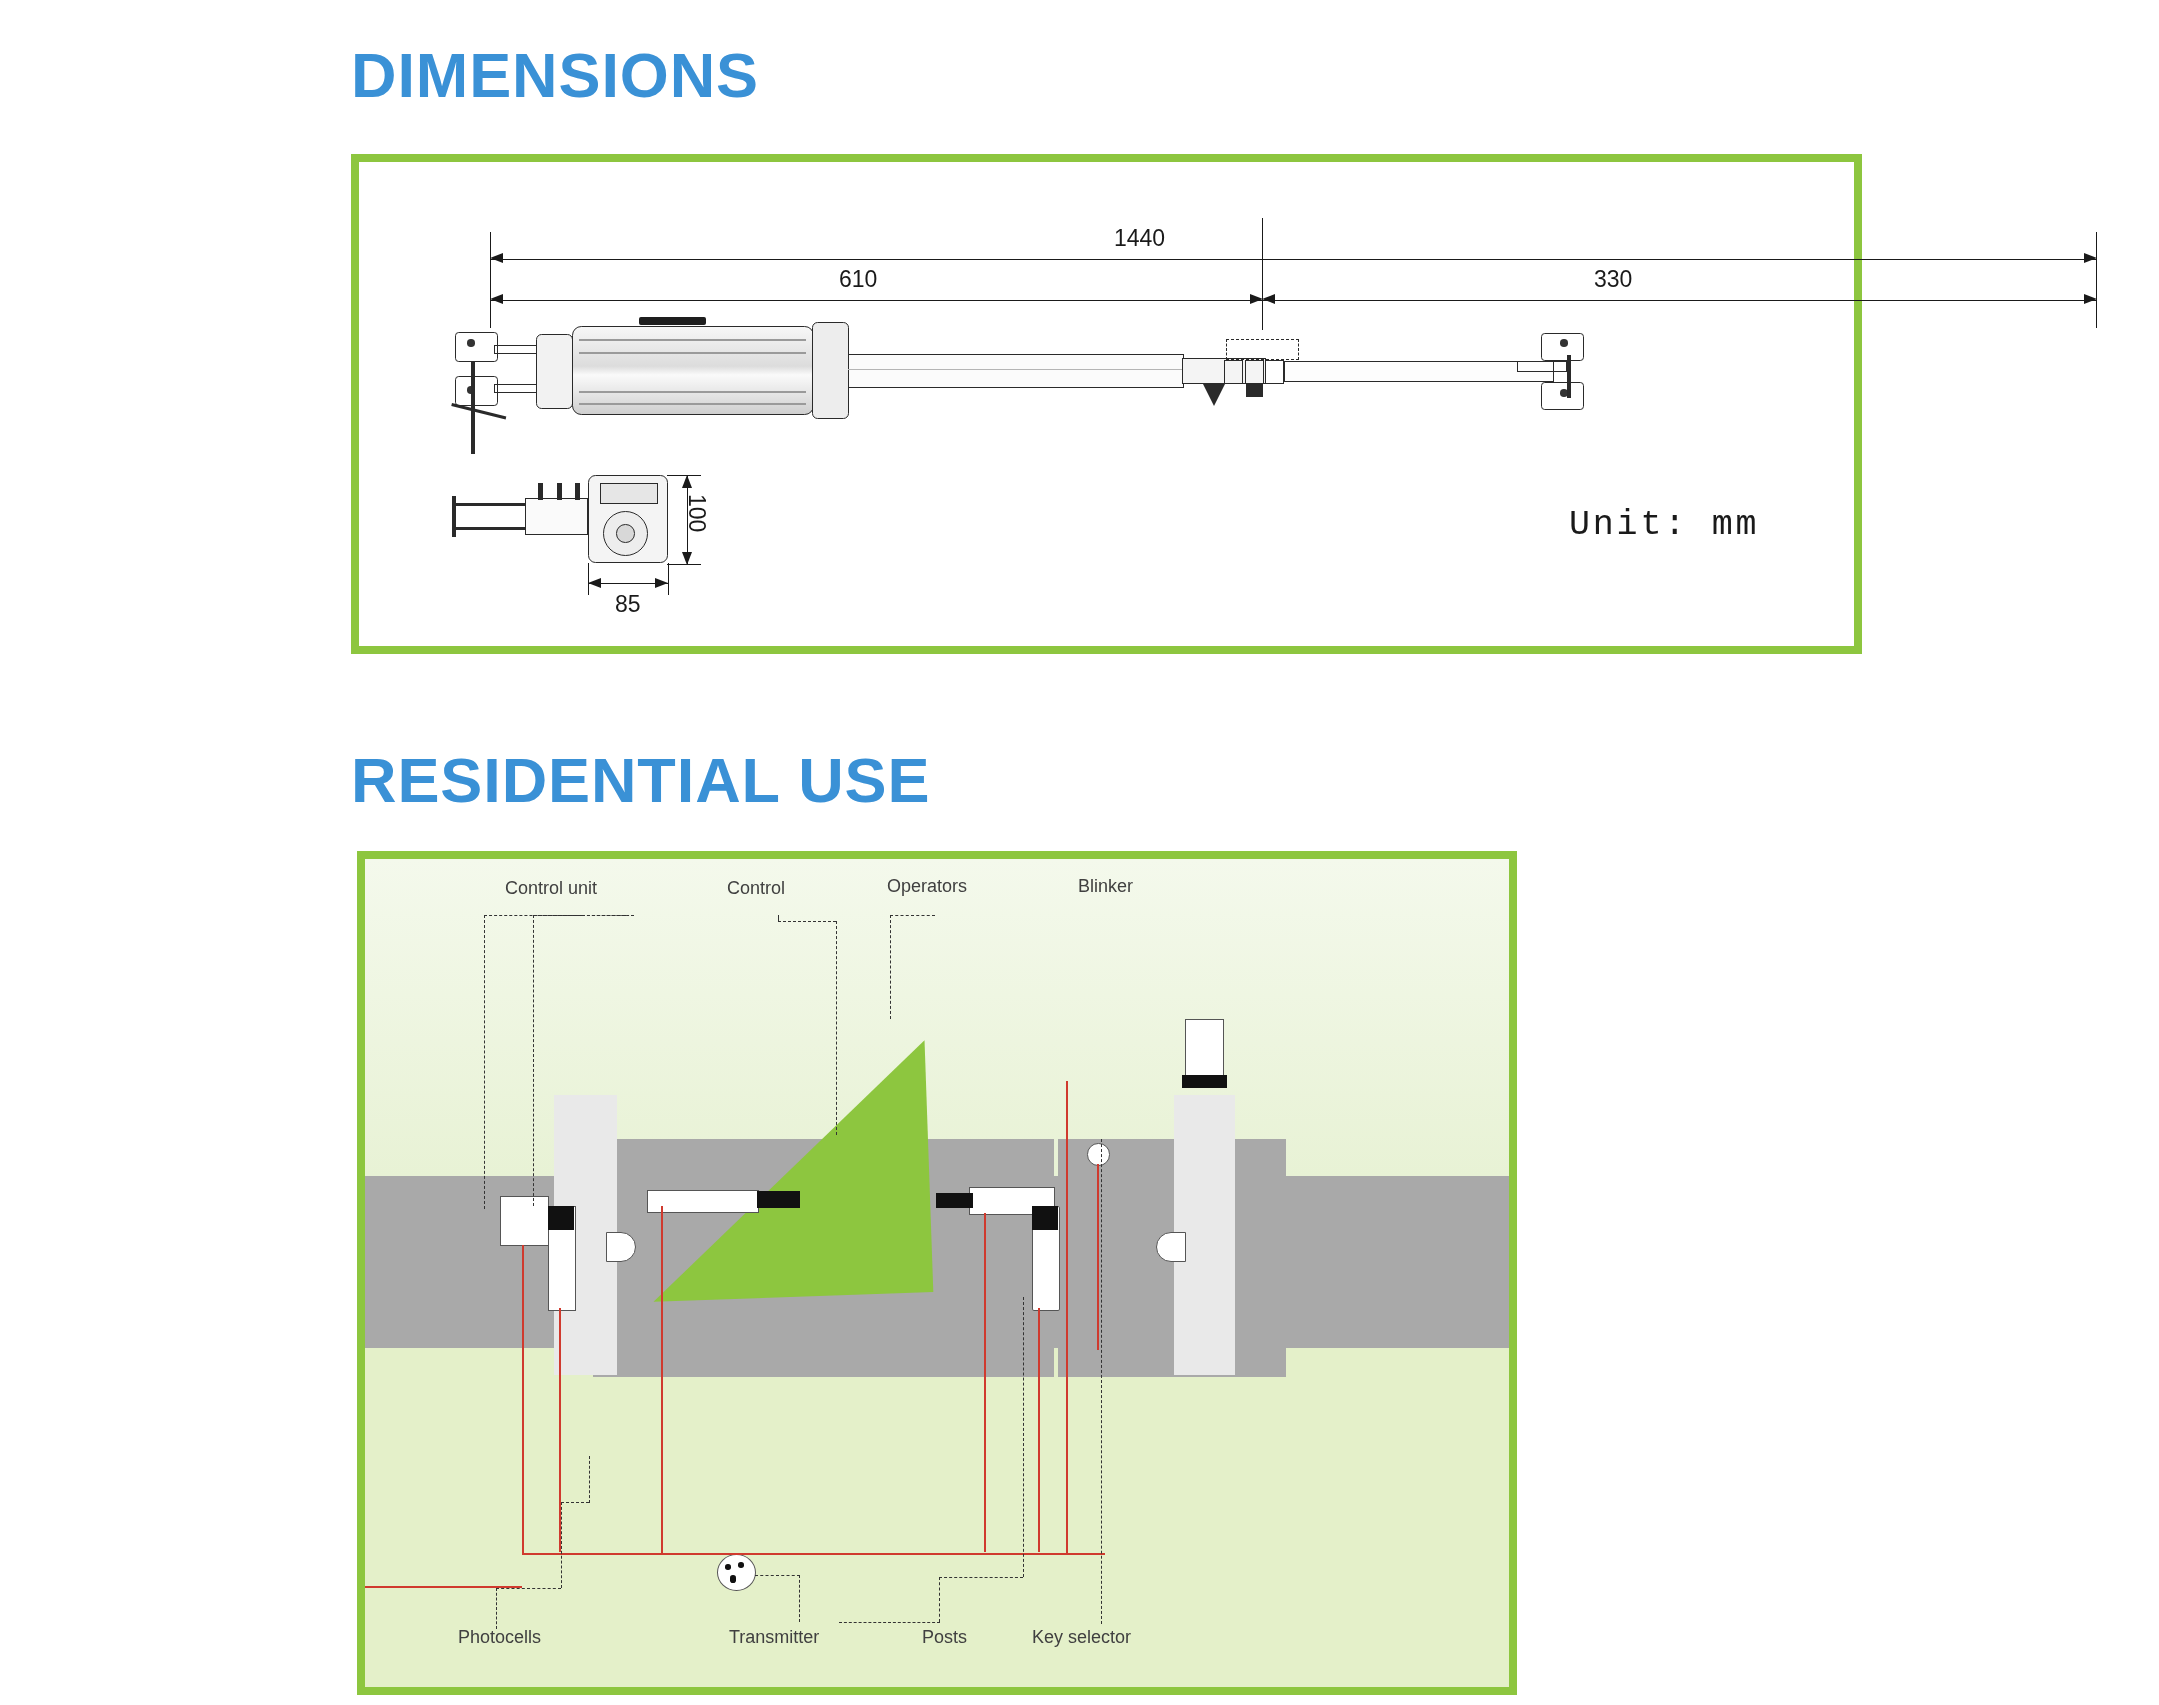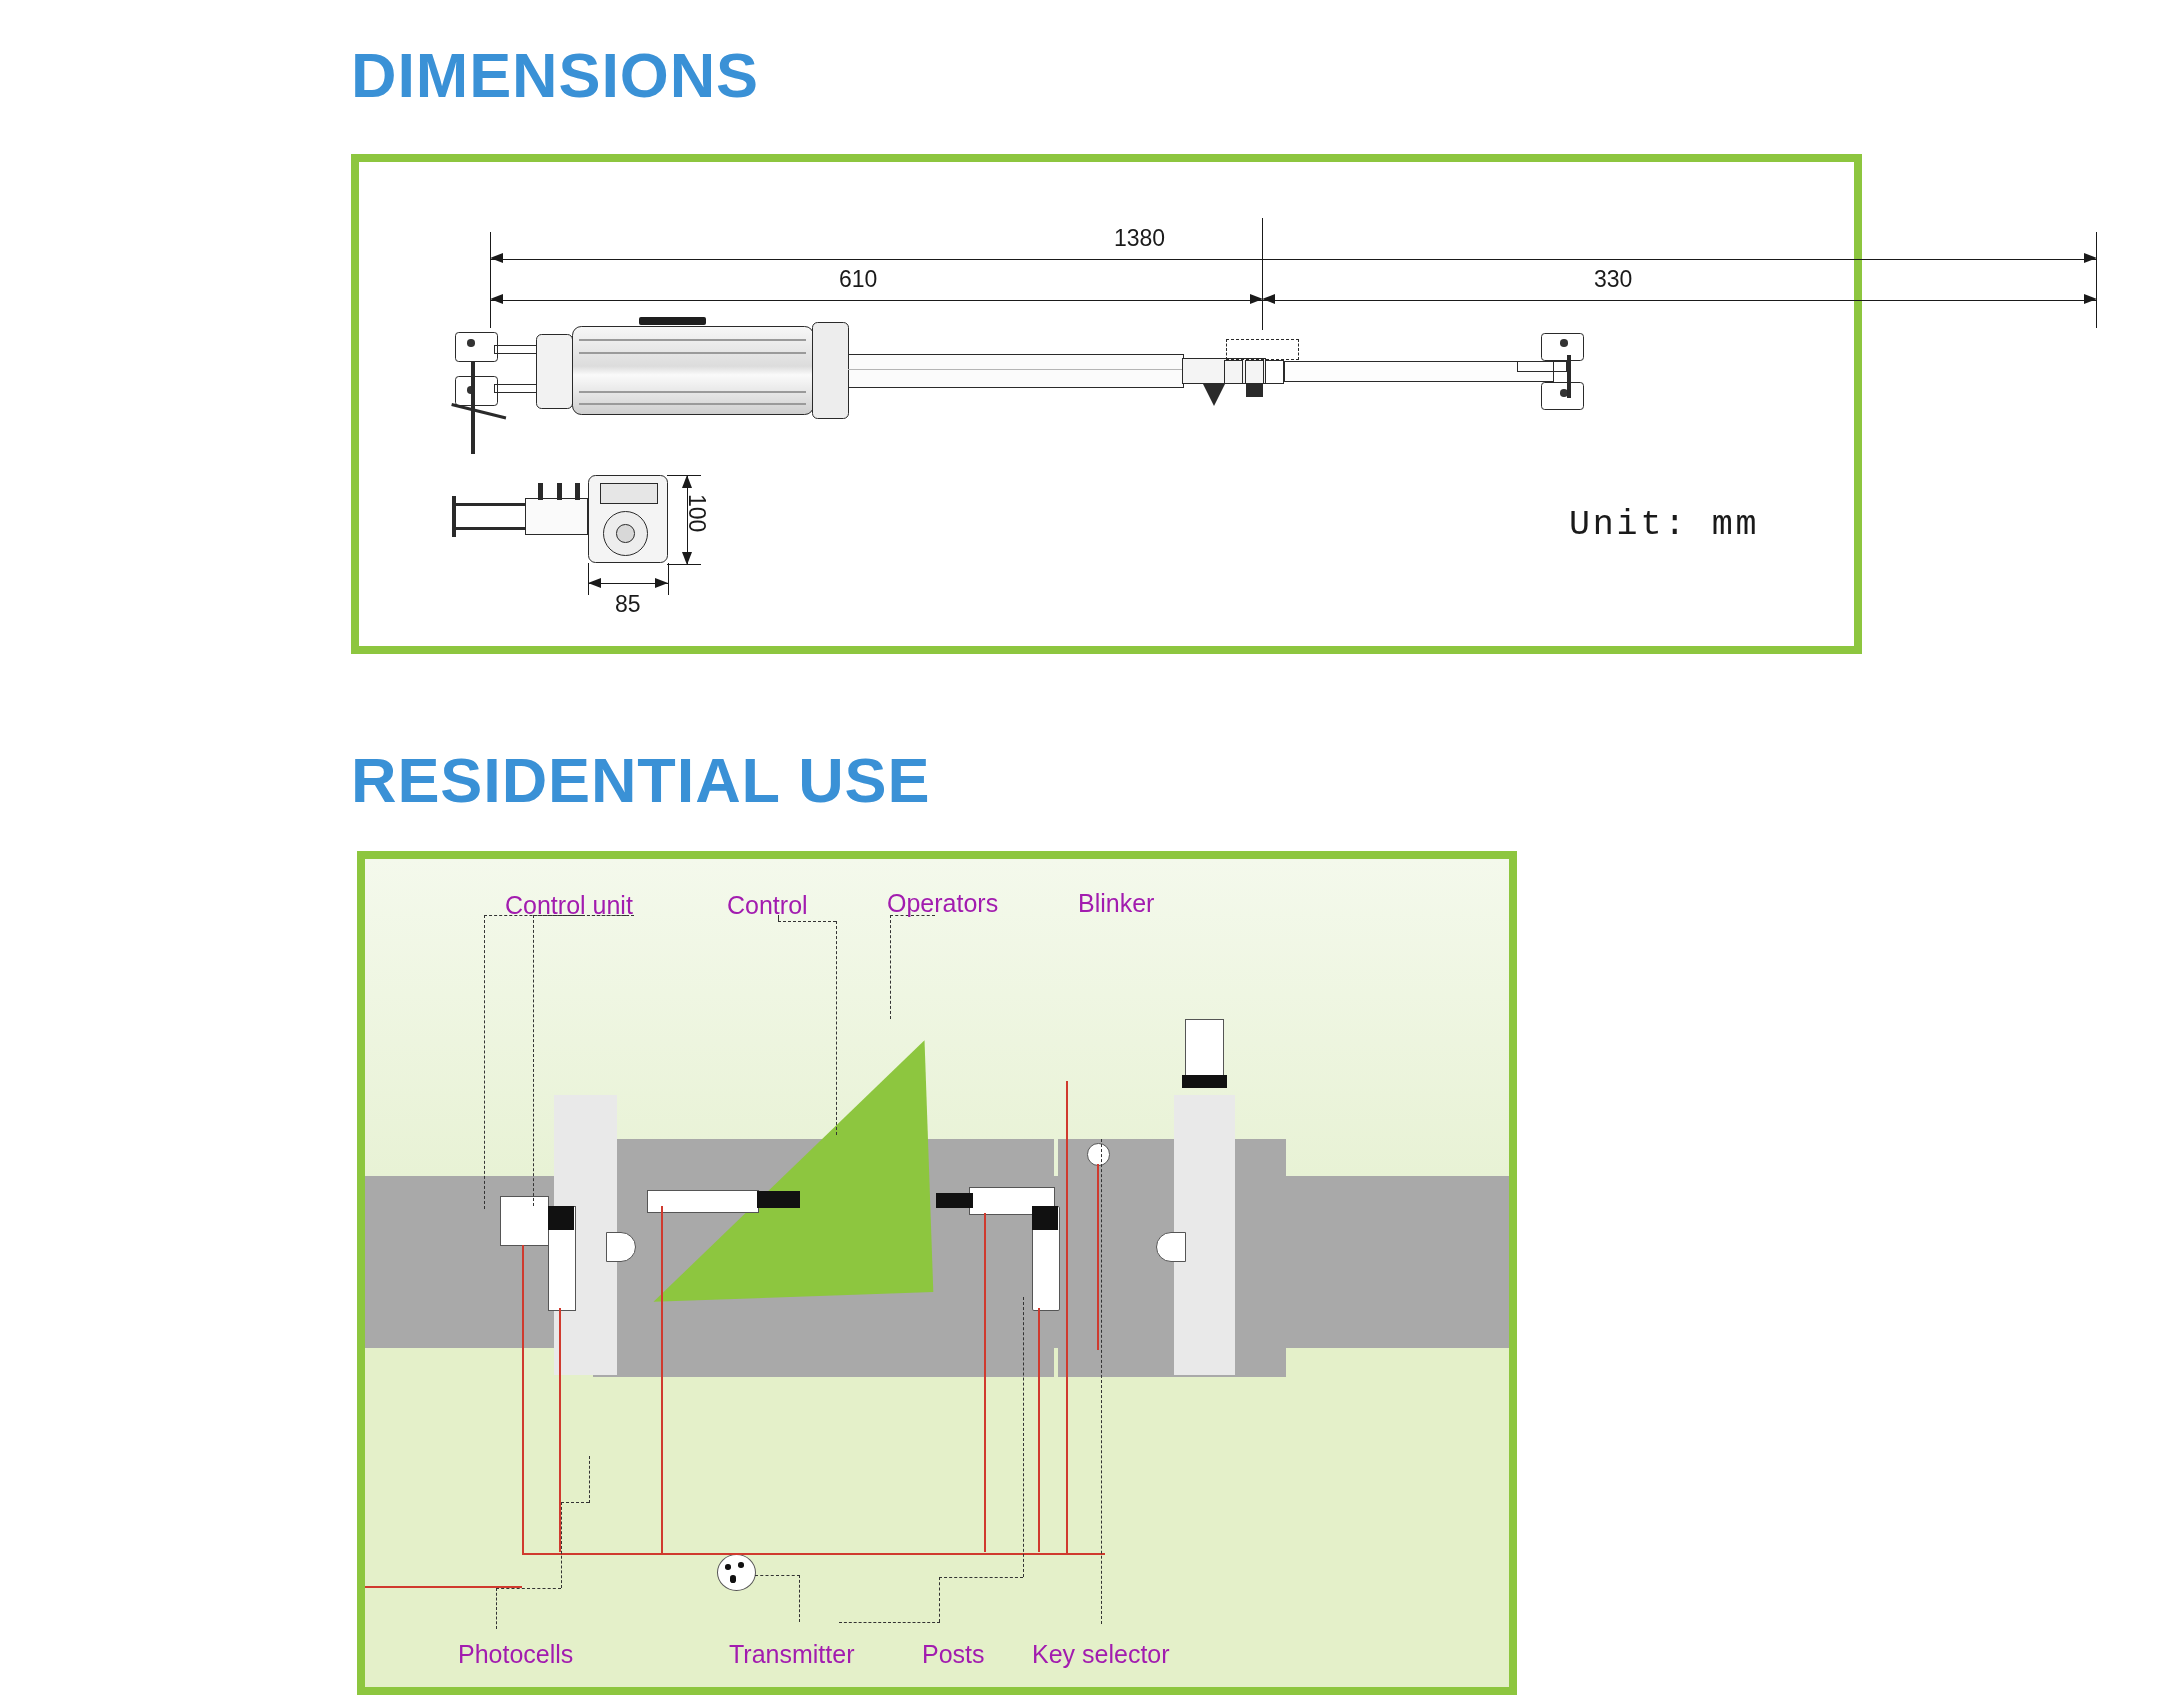--- a/index.html
+++ b/index.html
@@ -118,25 +118,24 @@
     position: absolute;
     background: #a9a9a9;
   }
   .pillar {
     position: absolute;
     background: #e9e9e9;
     border: 0;
   }
   .callout-label {
     position: absolute;
-    font-size: 25px;
-    color: #a21caf;
+    font-size: 18px;
+    color: #404040;
     white-space: nowrap;
     font-family: "Liberation Sans", sans-serif;
-    margin-top: 13px;
   }
   .dash {
     position: absolute;
   }
   .dash-h {
     border-top: 1.9px dashed #333;
     height: 0;
   }
   .dash-v {
     border-left: 1.9px dashed #333;
@@ -162,21 +161,21 @@
 
 <div class="section-title" id="dimensions-title">DIMENSIONS</div>
 
 <div class="panel" id="dimensions-panel">
 
   <div class="dim-line h-line" style="left:131px; top:97px; width:1607px;"></div>
   <div class="arrow-l" style="left:131px; top:91px;"></div>
   <div class="arrow-r" style="left:1725px; top:91px;"></div>
   <div class="dim-line v-line" style="left:131px; top:70px; height:56px;"></div>
   <div class="dim-line v-line" style="left:1737px; top:70px; height:56px;"></div>
-  <div class="dim-label" style="left:755px; top:63px;">1380</div>
+  <div class="dim-label" style="left:755px; top:63px;">1440</div>
 
   <div class="dim-line h-line" style="left:131px; top:138px; width:774px;"></div>
   <div class="arrow-l" style="left:131px; top:132px;"></div>
   <div class="arrow-r" style="left:891px; top:132px;"></div>
   <div class="dim-line v-line" style="left:131px; top:110px; height:56px;"></div>
   <div class="dim-line v-line" style="left:903px; top:56px; height:112px;"></div>
   <div class="dim-label" style="left:480px; top:104px;">610</div>
 
   <div class="dim-line h-line" style="left:903px; top:138px; width:834px;"></div>
   <div class="arrow-l" style="left:903px; top:132px;"></div>

